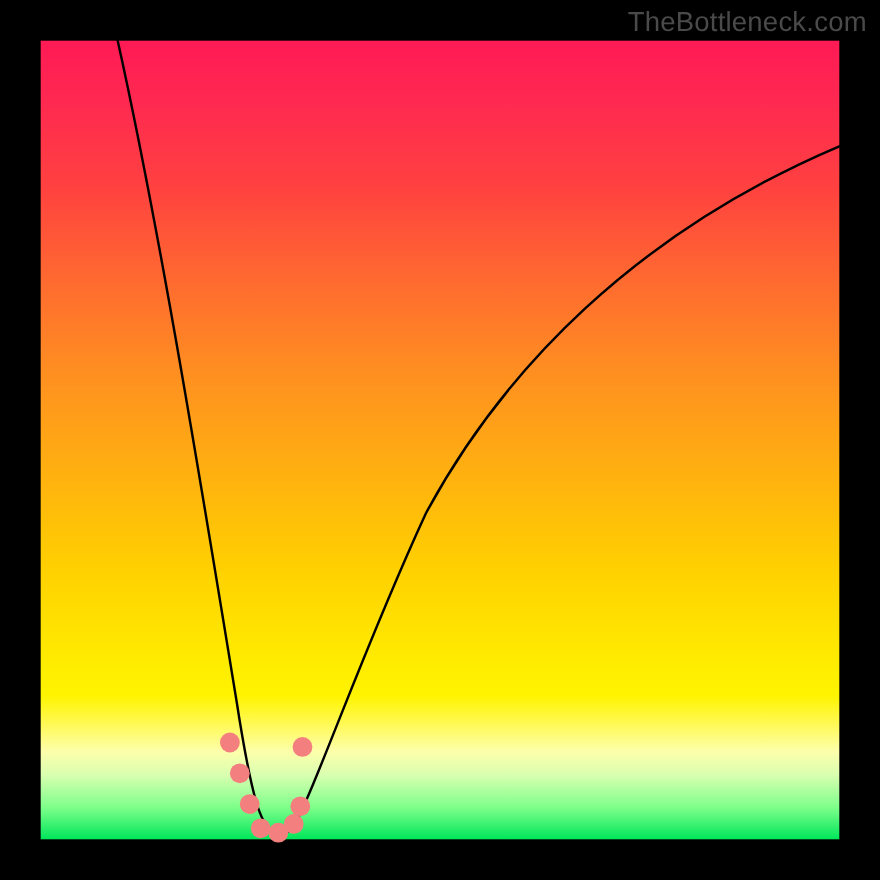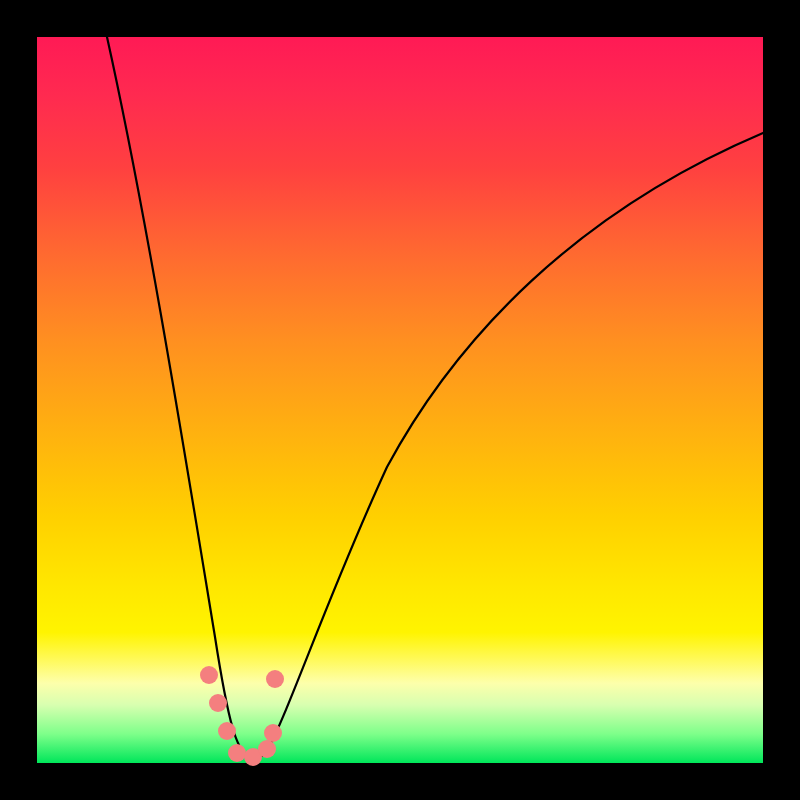--- a/index.html
+++ b/index.html
@@ -85,13 +85,14 @@
         <circle cx="181" cy="666" r="9"></circle>
         <circle cx="190" cy="694" r="9"></circle>
         <circle cx="200" cy="716" r="9"></circle>
         <circle cx="216" cy="720" r="9"></circle>
         <circle cx="230" cy="712" r="9"></circle>
         <circle cx="236" cy="696" r="9"></circle>
         <circle cx="238" cy="642" r="9"></circle>
       </g>
     </svg>
   </div>
+  <div class="watermark">TheBottleneck.com</div>
 </div>
 
 </body></html>

